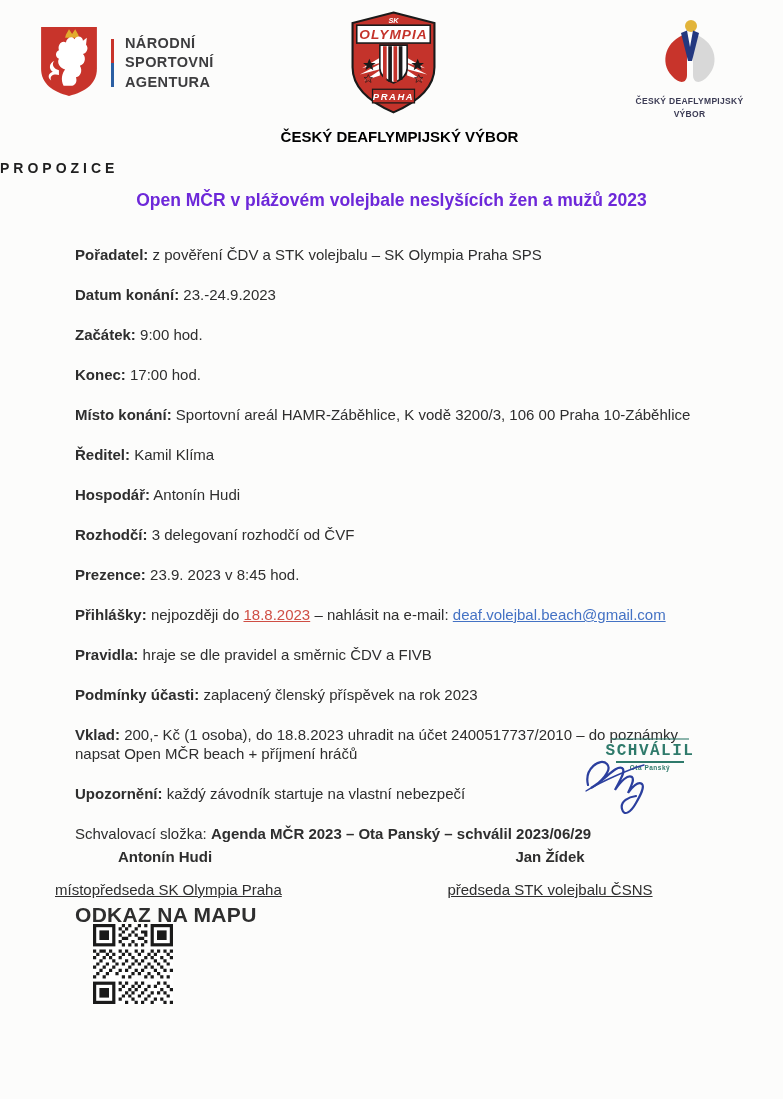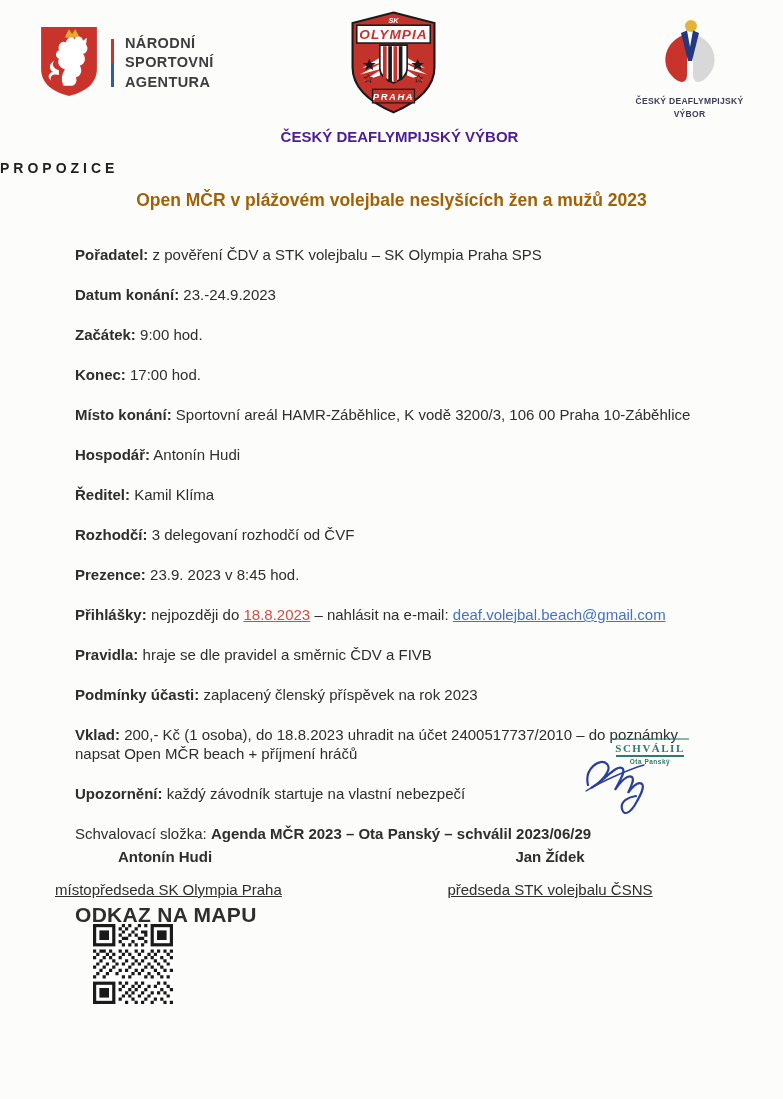--- a/index.html
+++ b/index.html
@@ -14,36 +14,36 @@
   .logos { position:absolute; top:15px; left:0; width:100%; height:105px; }
   .nsa { position:absolute; left:38px; top:8px; display:flex; align-items:center; gap:11px; }
   .nsa-divider { width:3px; height:48px;
     background:linear-gradient(#c8342b 0 50%, #2b5fa3 50% 100%); }
   .nsa-text { font-size:14.5px; font-weight:bold; color:#3d3d3f; line-height:1.32; letter-spacing:.4px; }
   .olympia { position:absolute; left:341px; top:-6px;font-style:italic; }
   .cdv { position:absolute; left:612px; top:2px; width:155px; text-align:center; }
   .cdv-text { font-size:8.5px; font-weight:bold; color:#3c3c55; line-height:1.5; letter-spacing:.3px; margin-top:2px; }
   
   .h-org   { position:absolute; top:128px; left:0; width:100%; text-align:center;
-             font-size:15px; font-weight:bold; color:#4c1d95;padding-left:16px; }
+             font-size:15px; font-weight:bold; color:#000000;padding-left:16px; }
   .h-doc   { position:absolute; top:160px; left:0; width:100%; 
              font-size:14px; font-weight:bold; letter-spacing:4px; color:#1f1f1f; }
   .h-event { position:absolute; top:190px; left:0; width:100%; text-align:center;
-             font-size:17.5px; font-weight:bold; color:#a16207; }
+             font-size:17.5px; font-weight:bold; color:#6d28d9; }
   
   .content { position:absolute; top:245px; left:75px; width:660px; font-size:15px; }
   .content p { line-height:19px; margin:0 0 21px; white-space:nowrap; }
   .lbl { font-weight:bold; }
   .deadline { color:#cf4e44; text-decoration:underline; }
   .email-link { color:#4472c4; text-decoration:underline; cursor:pointer; }
   .fee-block { white-space:normal !important; }
   
   .stamp { position:absolute; top:738px; left:598px; width:104px; text-align:center; color:#2f7a6b; }
   .stamp-top-line { width:78px; height:2px; background:#2f7a6b; opacity:.55; margin:0 auto 2px; }
-  .stamp-title { font-family:Liberation Serif, serif; font-weight:bold; font-size:11px; letter-spacing:1.5px; }
+  .stamp-title { font-family:Liberation Mono, monospace; font-weight:bold; font-size:16px; letter-spacing:1.5px; }
   .stamp-underline { width:68px; height:1.5px; background:#2f7a6b; margin:1px auto 1px; }
   .stamp-sub { font-size:6.5px; font-weight:bold; letter-spacing:.5px; }
   .stamp-sign { position:absolute; top:13px; left:-16px; }
   
   .sig { position:absolute; top:848px; text-align:center; font-size:15px; }
   .sig-1 { left:55px;  width:220px; }
   .sig-2 { left:435px; width:230px; }
   .sig-name { font-weight:bold; }
   .sig-role { margin-top:16px; white-space:nowrap;text-decoration:underline; }
   
@@ -118,22 +118,22 @@
   <div class="h-doc">PROPOZICE</div>
   <div class="h-event">Open MČR v plážovém volejbale neslyšících žen a mužů 2023</div>
 
   <div class="content">
 
     <p><b class="lbl">Pořadatel:</b> <span>z pověření ČDV a STK volejbalu – SK Olympia Praha SPS</span></p>
     <p><b class="lbl">Datum konání:</b> <span>23.-24.9.2023</span></p>
     <p><b class="lbl">Začátek:</b> <span>9:00 hod.</span></p>
     <p><b class="lbl">Konec:</b> <span>17:00 hod.</span></p>
     <p><b class="lbl">Místo konání:</b> <span>Sportovní areál HAMR-Záběhlice, K vodě 3200/3, 106 00 Praha 10-Záběhlice</span></p>
+    <p><b class="lbl">Ředitel:</b> <span>Kamil Klíma</span></p>
     <p><b class="lbl">Hospodář:</b> <span>Antonín Hudi</span></p>
-    <p><b class="lbl">Ředitel:</b> <span>Kamil Klíma</span></p>
     <p><b class="lbl">Rozhodčí:</b> <span>3 delegovaní rozhodčí od ČVF</span></p>
     <p><b class="lbl">Prezence:</b> <span>23.9. 2023 v 8:45 hod.</span></p>
 
     <p>
       <b class="lbl">Přihlášky:</b>
       <span>nejpozději do</span>
       <span class="deadline">18.8.2023</span>
       <span>– nahlásit na e-mail:</span>
       <span class="email-link">deaf.volejbal.beach@gmail.com</span>
     </p>

